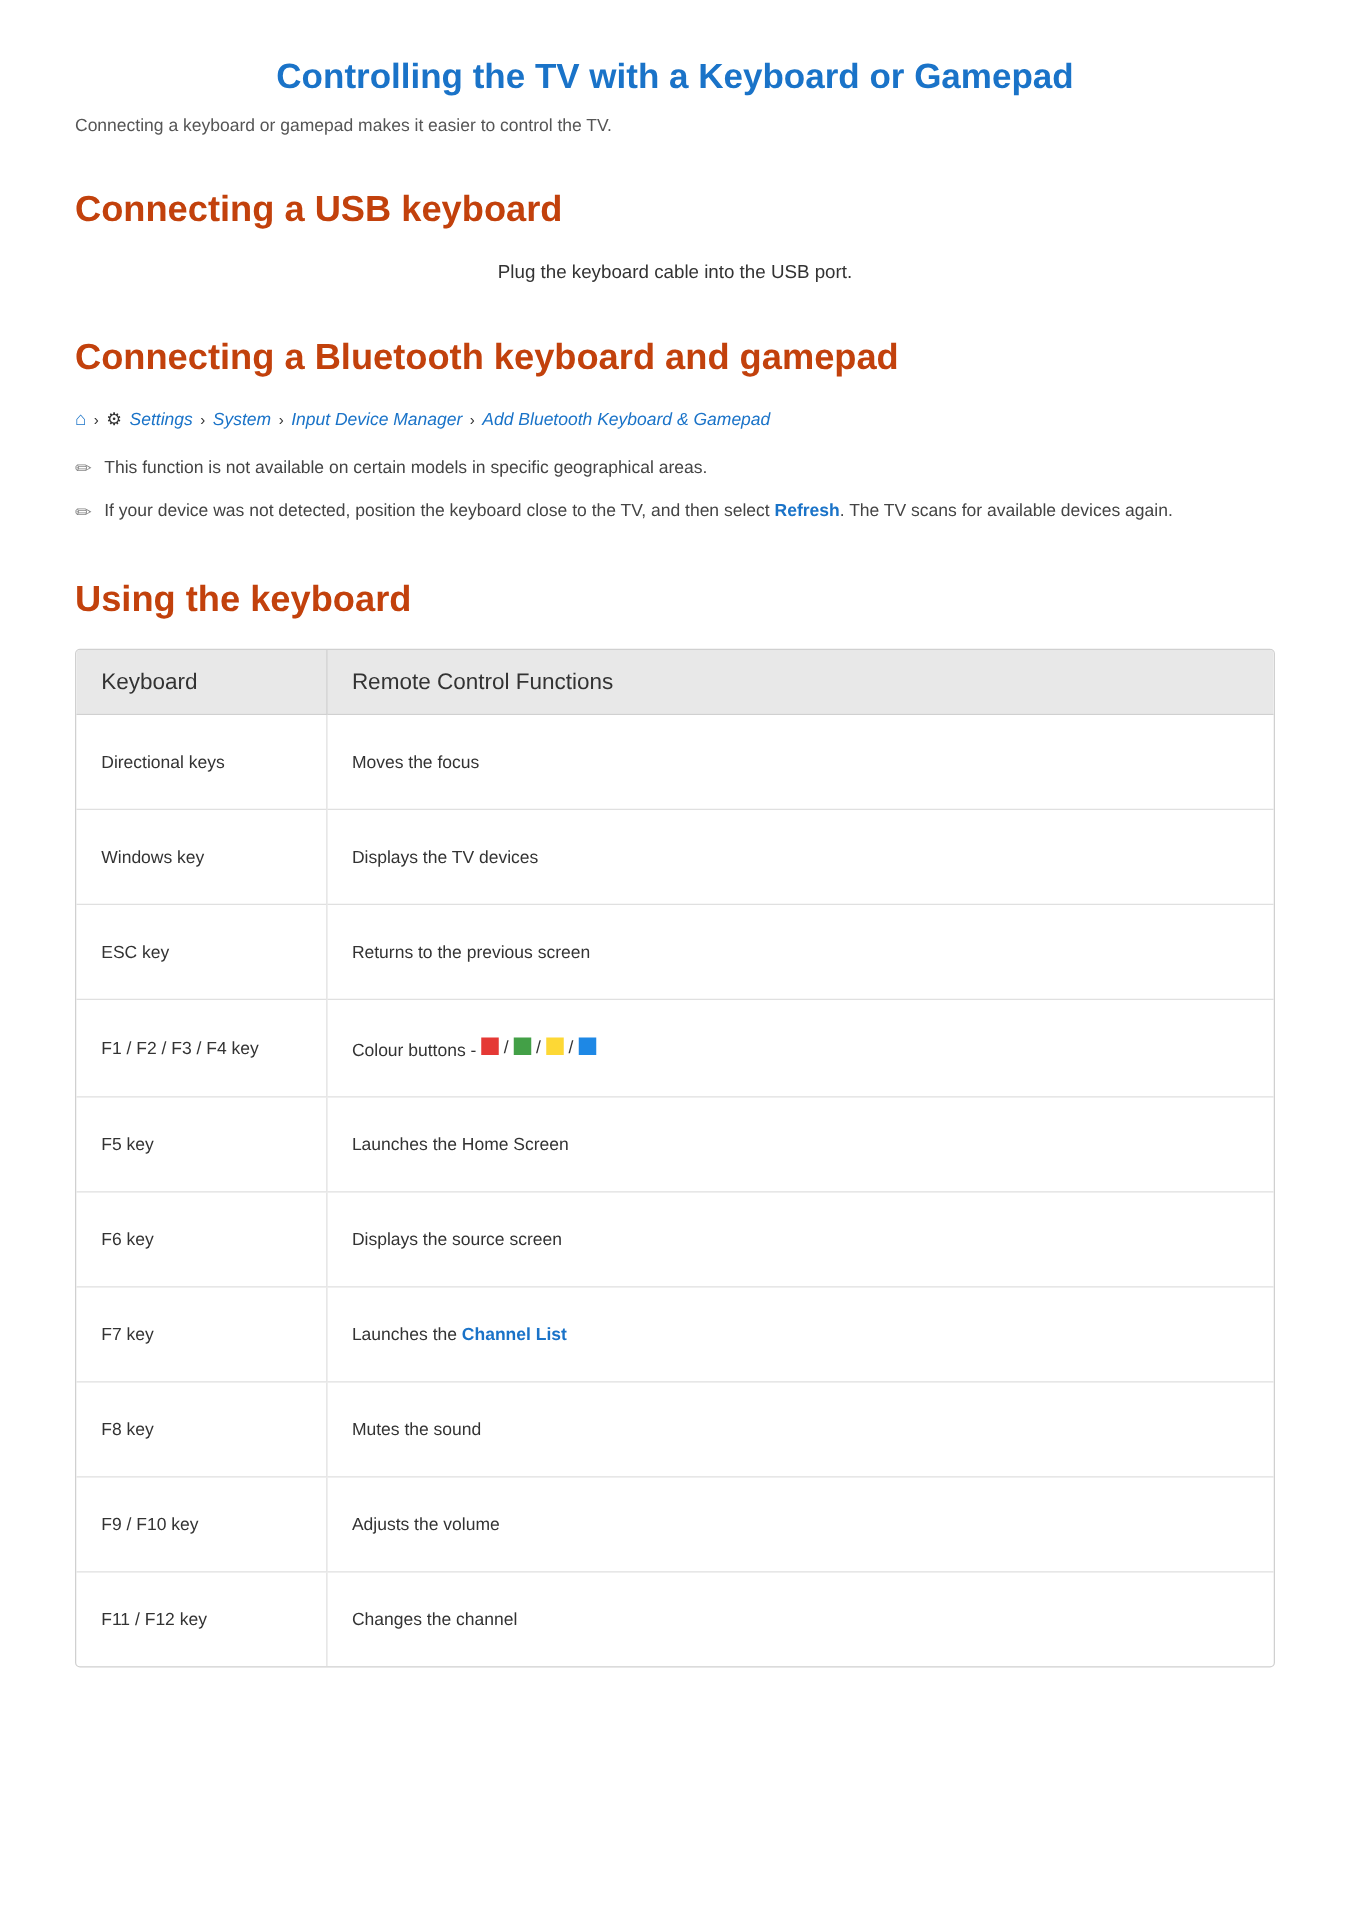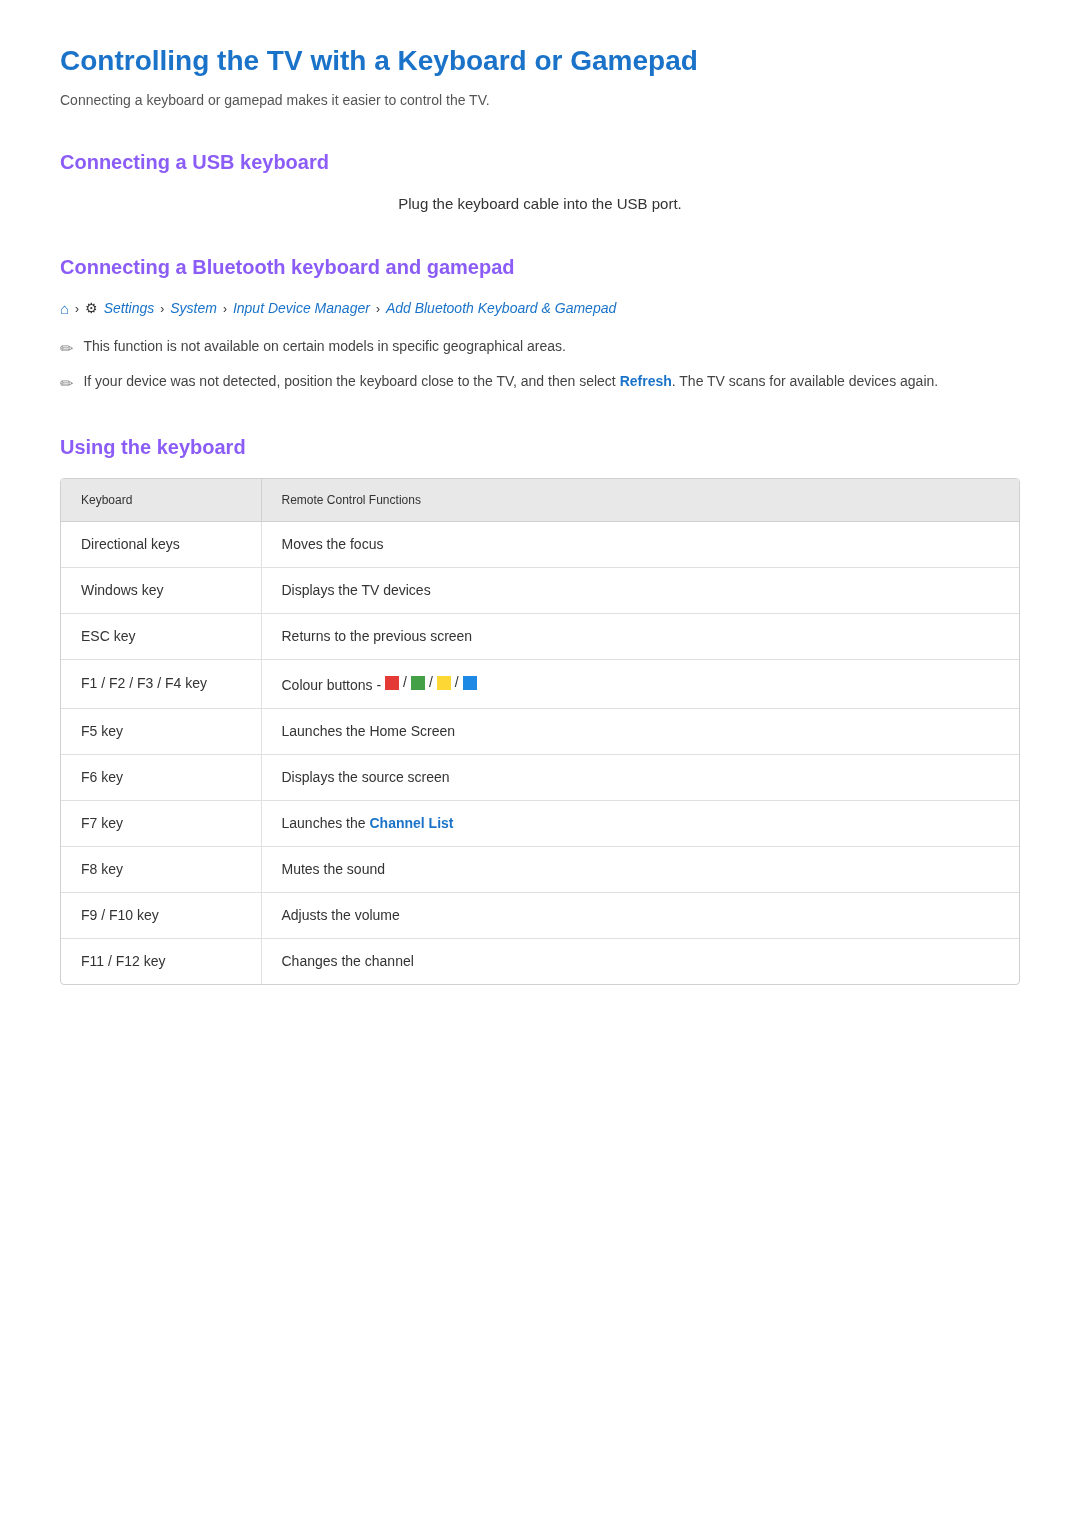--- a/index.html
+++ b/index.html
@@ -17,32 +17,33 @@
       padding: 40px 60px;
       max-width: 1080px;
       min-height: 1527px;
     }
 
     .page-title {
       font-size: 28px;
       font-weight: 700;
       color: #1a73c8;
       margin-bottom: 8px;
+      text-align: center;
     }
 
     .page-subtitle {
       font-size: 14px;
       color: #555;
       margin-bottom: 36px;
     }
 
     .section-title {
-      font-size: 20px;
+      font-size: 29px;
       font-weight: 600;
-      color: #8b5cf6;
+      color: #c2410c;
       margin-bottom: 16px;
     }
 
     .section {
       margin-bottom: 36px;
     }
 
     .body-text {
       font-size: 15px;
       color: #333;
@@ -118,21 +119,21 @@
       width: 100%;
       border-collapse: collapse;
     }
 
     thead tr {
       background-color: #e8e8e8;
     }
 
     thead th {
       padding: 12px 20px;
-      font-size: 12px;
+      font-size: 18px;
       font-weight: 500;
       color: #333;
       text-align: left;
       border-bottom: 1px solid #d0d0d0;
       margin-left: 44px;
     }
 
     thead th:first-child {
       width: 200px;
       border-right: 1px solid #d0d0d0;
@@ -140,21 +141,21 @@
 
     tbody tr {
       border-bottom: 1px solid #e0e0e0;
     }
 
     tbody tr:last-child {
       border-bottom: none;
     }
 
     tbody td {
-      padding: 12px 20px;
+      padding: 27px 20px;
       font-size: 14px;
       color: #333;
       vertical-align: middle;
     }
 
     tbody td:first-child {
       border-right: 1px solid #e0e0e0;
     }
 
     .color-buttons {

